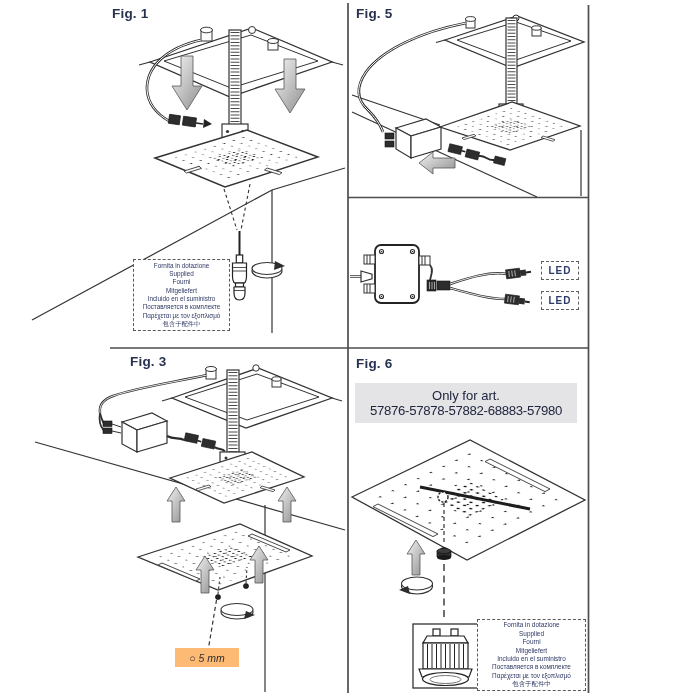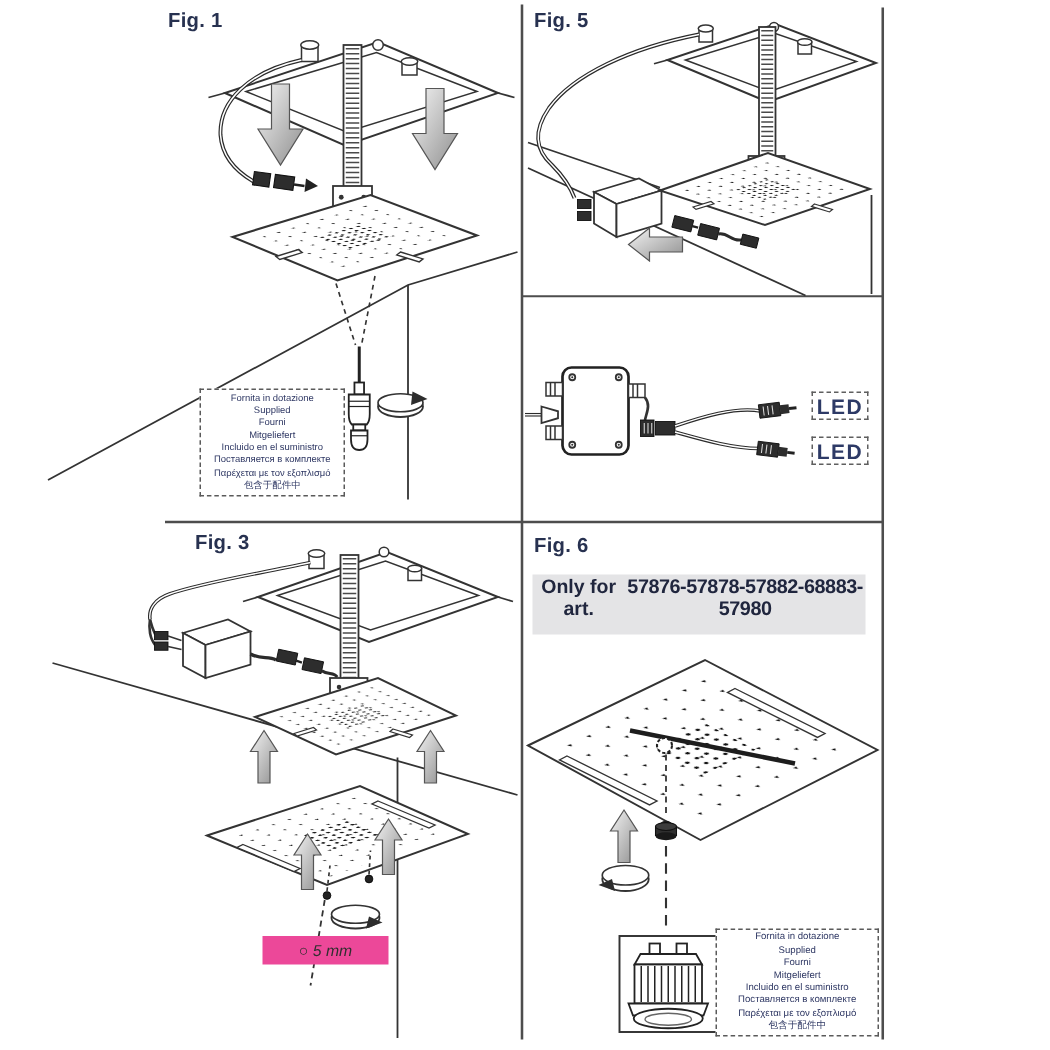--- a/index.html
+++ b/index.html
@@ -5,28 +5,28 @@
   html,body{margin:0;padding:0;background:#fff;}
   .page{position:relative;width:700px;height:700px;background:#ffffff;font-family:"Liberation Sans",sans-serif;overflow:hidden;}
   .abs{position:absolute;}
   svg.art{position:absolute;left:0;top:0;}
   .fig-label{font-weight:bold;font-size:13.5px;color:#273150;letter-spacing:.2px;}
   .supplied{border:1.5px dashed #5a5a5a;background:#fff;text-align:center;color:#2e3763;
             display:flex;flex-direction:column;justify-content:center;box-sizing:border-box;}
   .supplied span{display:block;white-space:nowrap;}
   .sup1{left:133px;top:259px;width:97px;height:72px;font-size:6.3px;line-height:8.3px;}
   .sup2{left:477px;top:619px;width:109px;height:72px;font-size:6.4px;line-height:8.4px;}
-  .led{border:1.6px dashed #5f5f5f;background:#fff;color:#2d3a66;font-size:14px;font-weight:bold;
+  .led{border:1.6px dashed #5f5f5f;background:#fff;color:#2d3a66;font-size:10px;font-weight:bold;
        letter-spacing:1px;width:38px;height:19px;display:flex;align-items:center;justify-content:center;box-sizing:border-box;}
   .led1{left:541px;top:261px;} .led2{left:541px;top:291px;}
   .notice{left:355px;top:383px;width:222px;height:40px;background:#e4e4e6;text-align:center;color:#20263e;
-          font-weight:bold;display:flex;justify-content:center;box-sizing:border-box;}
+          font-weight:normal;display:flex;flex-direction:column;justify-content:center;box-sizing:border-box;}
   .notice .l1{font-size:13px;line-height:15px;}
   .notice .l2{font-size:13.2px;line-height:15px;letter-spacing:-0.3px;}
-  .sizebox{left:175px;top:624px;width:84px;height:19px;background:#ec4899;color:#2f2f2f;font-style:italic;
+  .sizebox{left:175px;top:648px;width:64px;height:19px;background:#fdba74;color:#2f2f2f;font-style:italic;
            font-size:10.5px;display:flex;align-items:center;justify-content:center;box-sizing:border-box;}
 </style>
 </head>
 <body>
 
 <div class="page">
 
 <svg class="art" width="700" height="700" viewBox="0 0 700 700">
   <defs>
     <linearGradient id="ga" x1="0" y1="0" x2="1" y2="1">

